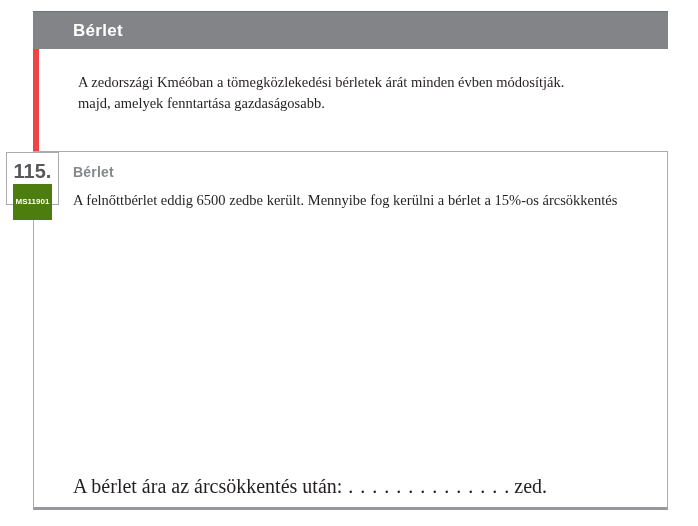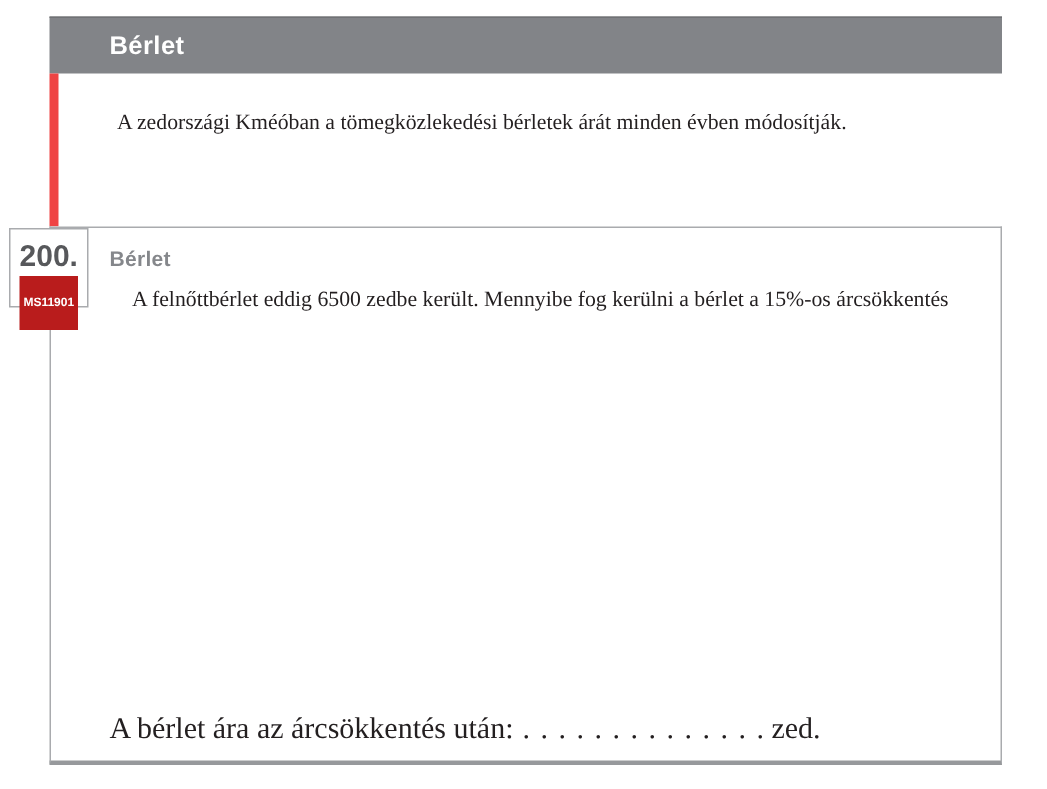--- a/index.html
+++ b/index.html
@@ -78,21 +78,21 @@
     left: 39px;
     top: 12px;
     font-family: "Liberation Sans", sans-serif;
     font-weight: bold;
     font-size: 14px;
     letter-spacing: 0.2px;
     color: #85878b;
   }
   .q-text {
     position: absolute;
-    left: 54px;
+    left: 39px;
     top: 38px;
   }
   .answer-line {
     position: absolute;
     left: 39px;
     top: 323px;
     font-size: 20px;
     white-space: nowrap;
   }
   .answer-line .dots {
@@ -116,52 +116,53 @@
     font-family: "Liberation Sans", sans-serif;
     font-weight: bold;
     font-size: 20px;
     color: #57585b;
     line-height: 22px;
     margin-top: 7px;
   }
   .num-tab .code-badge {
     display: inline-block;
     margin-top: 2px;
-    background: #b91c1c;
+    background: #4d7c0f;
     color: #ffffff;
     font-family: "Liberation Sans", sans-serif;
     font-size: 8px;
     font-weight: bold;
     line-height: 12px;
     padding: 12px 3px;
   }
 </style>
 </head>
 <body>
 
 <div class="page">
 
   <div class="header-bar">
     <span class="title">Bérlet</span>
   </div>
 
   <div class="intro-box">
     <div class="intro-text">
       <div class="text-line">A zedországi Kméóban a tömegközlekedési bérletek árát minden évben módosítják.</div>
+      <div class="text-line">majd, amelyek fenntartása gazdaságosabb.</div>
     </div>
   </div>
 
   <div class="question-box">
     <div class="q-heading">Bérlet</div>
     <div class="q-text">
       <div class="text-line">A felnőttbérlet eddig 6500 zedbe került. Mennyibe fog kerülni a bérlet a 15%-os árcsökkentés</div>
     </div>
     <div class="answer-line">
       <span>A bérlet ára az árcsökkentés után:</span><span class="dots">. . . . . . . . . . . . . .</span><span>zed.</span>
     </div>
   </div>
 
   <div class="num-tab">
-    <div class="number">200.</div>
+    <div class="number">115.</div>
     <div class="code-badge">MS11901</div>
   </div>
 
 </div>
 
 </body></html>

